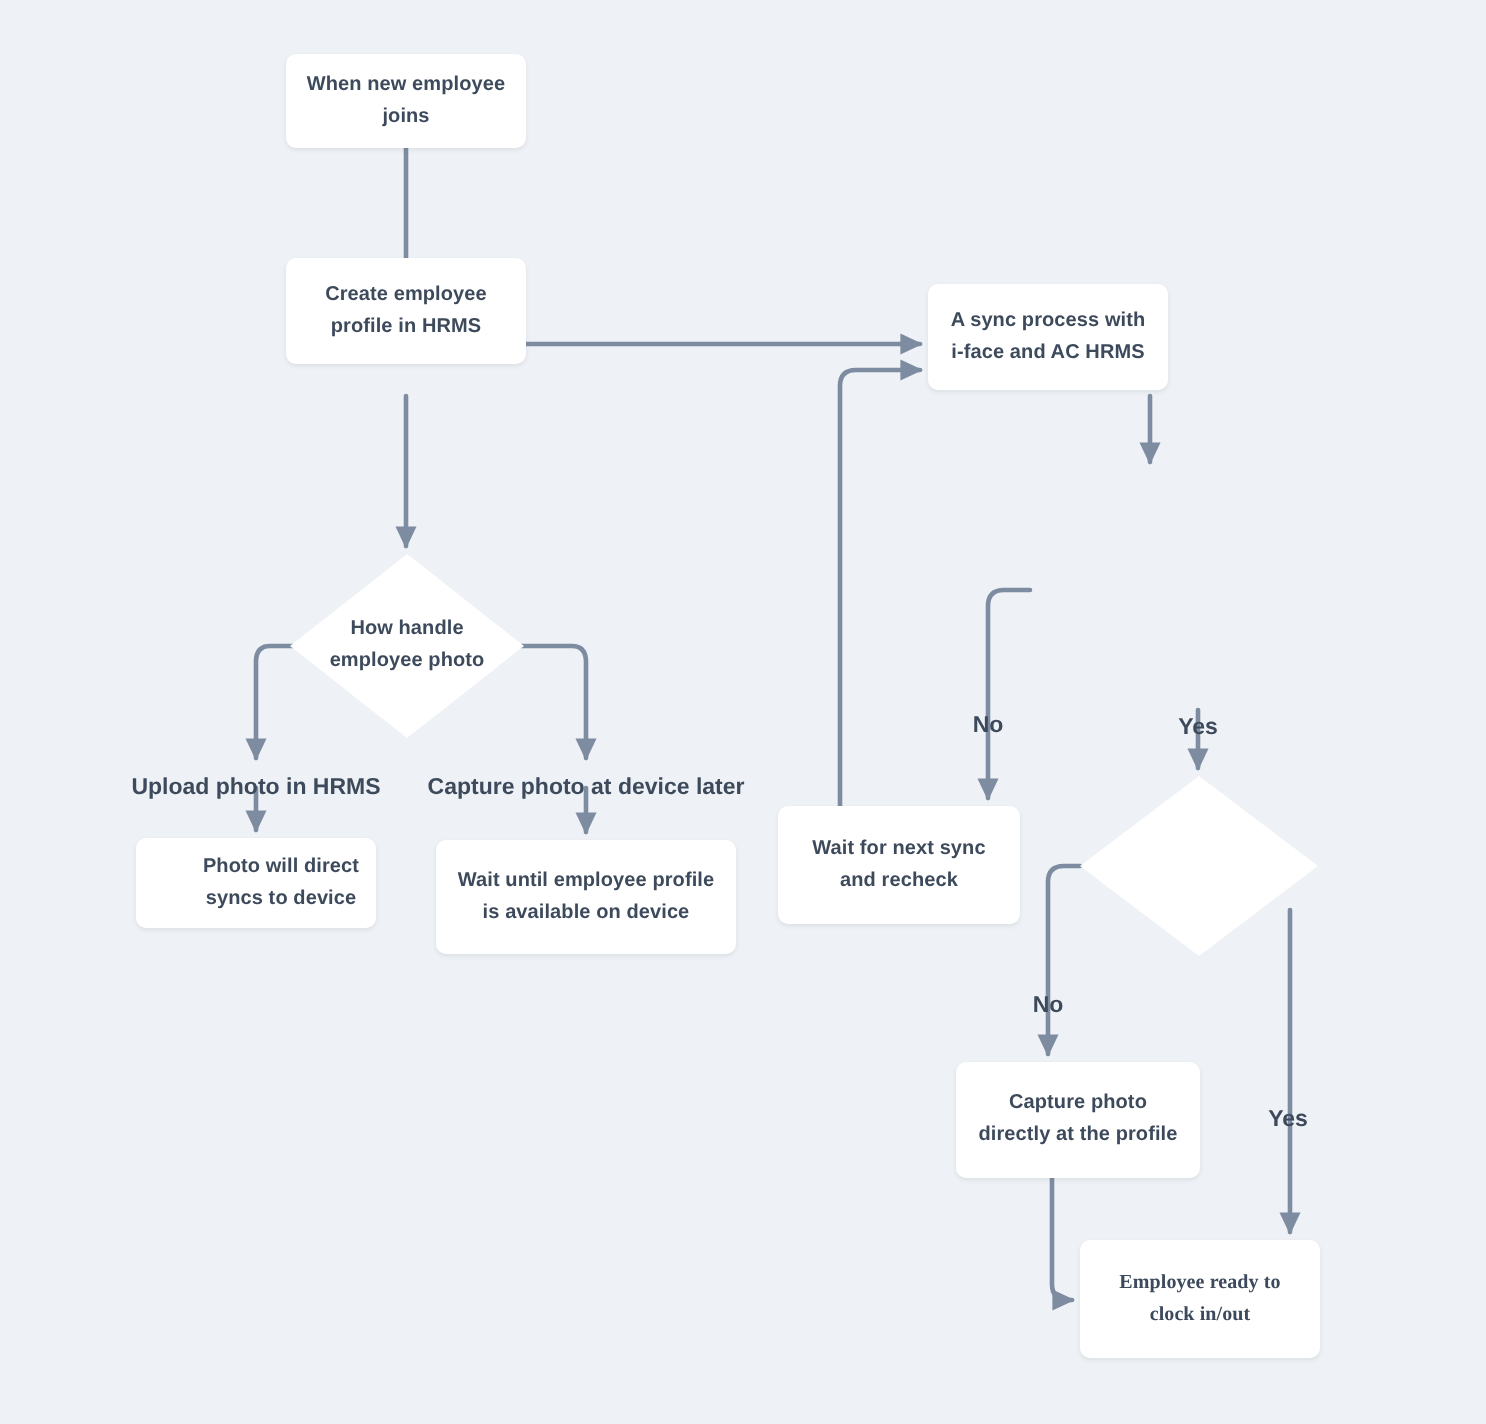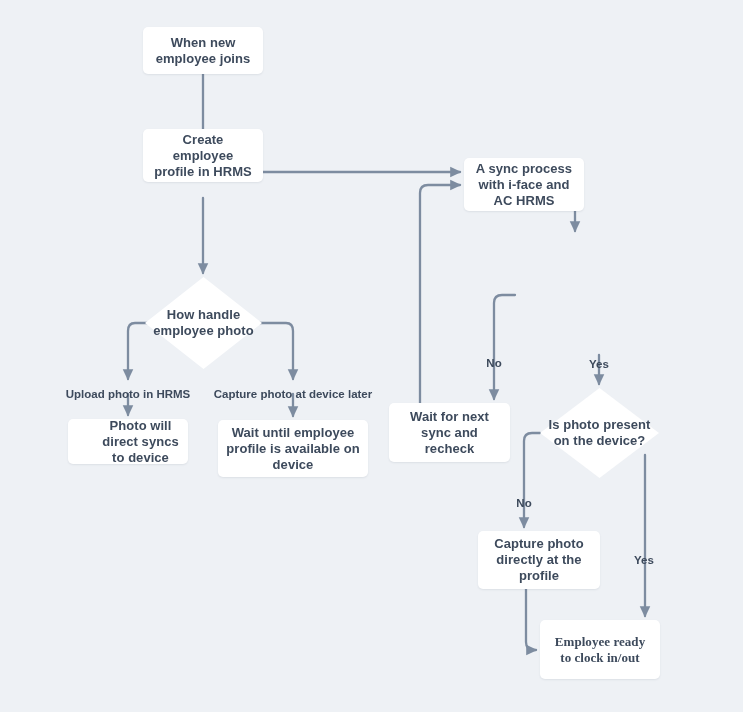--- a/index.html
+++ b/index.html
@@ -26,21 +26,21 @@
     height: 712px;
   }
   .node {
     position: absolute;
     box-sizing: border-box;
     display: flex;
     align-items: center;
     justify-content: center;
     text-align: center;
     color: #3d4a5c;
-    font-size: 13px;
+    font-size: 10px;
     line-height: 16px;
     font-weight: bold;
     letter-spacing: 0.05px;
   }
   .node.box {
     background: #ffffff;
     border-radius: 5px;
     box-shadow: 0 1px 2px rgba(60, 75, 95, 0.10);
     padding: 4px 8px;
   }
@@ -116,21 +116,21 @@
   </svg>
 
   <div class="node box" style="left:143px; top:27px; width:120px; height:47px;">
     <span>When new employee joins</span>
   </div>
 
   <div class="node box" style="left:143px; top:129px; width:120px; height:53px;">
     <span>Create employee profile in HRMS</span>
   </div>
 
-  <div class="node box" style="left:464px; top:158px; width:120px; height:53px;">
+  <div class="node box" style="left:464px; top:142px; width:120px; height:53px;">
     <span>A sync process with i-face and AC HRMS</span>
   </div>
 
   <div class="node diamond" style="left:145px; top:277px; width:117px; height:92px;">
     <svg class="diamond-shape" viewBox="0 0 117 92" preserveAspectRatio="none" xmlns="http://www.w3.org/2000/svg">
       <polygon points="58.5,0 117,46 58.5,92 0,46" fill="#ffffff"></polygon>
     </svg>
     <span class="diamond-label">How handle employee photo</span>
   </div>
 
@@ -144,21 +144,20 @@
 
 
   <div class="node box" style="left:389px; top:403px; width:121px; height:59px;">
     <span>Wait for next sync and recheck</span>
   </div>
 
   <div class="node diamond" style="left:540px; top:388px; width:119px; height:90px;">
     <svg class="diamond-shape" viewBox="0 0 119 90" preserveAspectRatio="none" xmlns="http://www.w3.org/2000/svg">
       <polygon points="59.5,0 119,45 59.5,90 0,45" fill="#ffffff"></polygon>
     </svg>
-    <span class="diamond-label">Is photo present on the device?</span>
   </div>
 
   <div class="node box" style="left:478px; top:531px; width:122px; height:58px;">
     <span>Capture photo directly at the profile</span>
   </div>
 
   <div class="node box" style="left:540px; top:620px; width:120px; height:59px;font-family:Liberation Serif, serif;">
     <span>Employee ready to clock in/out</span>
   </div>
 

